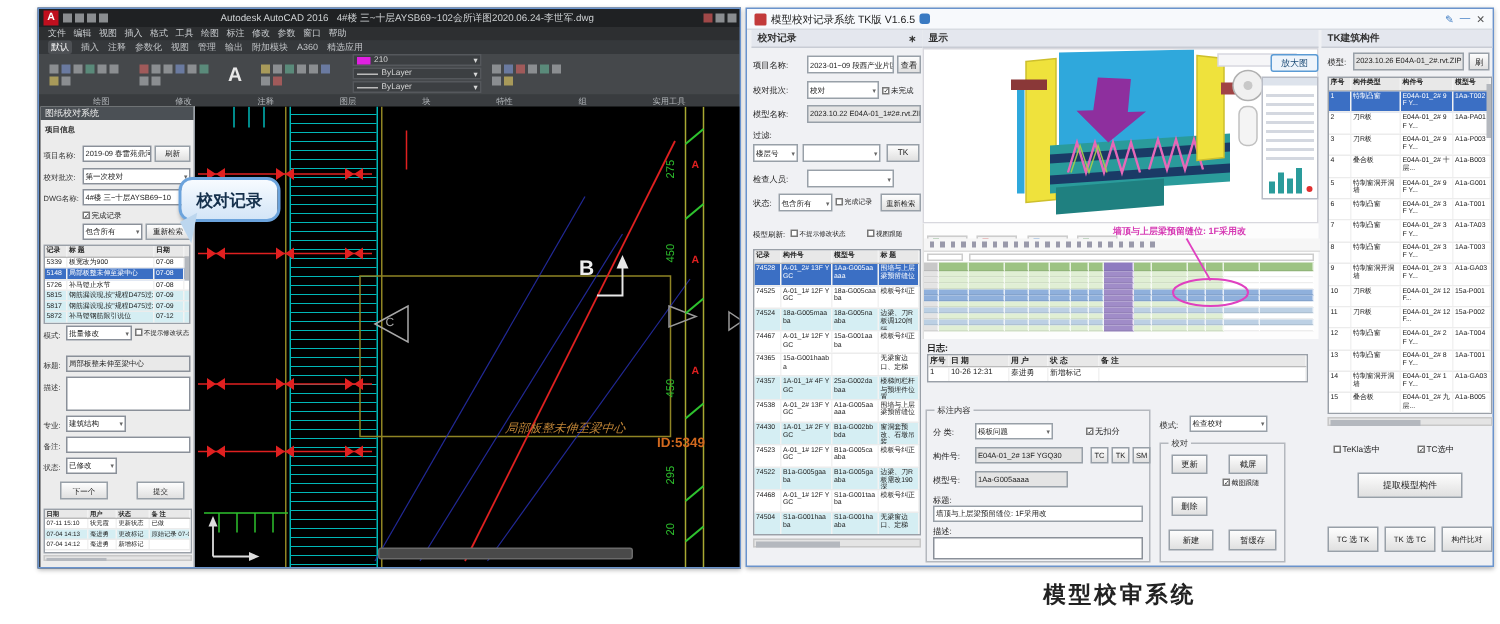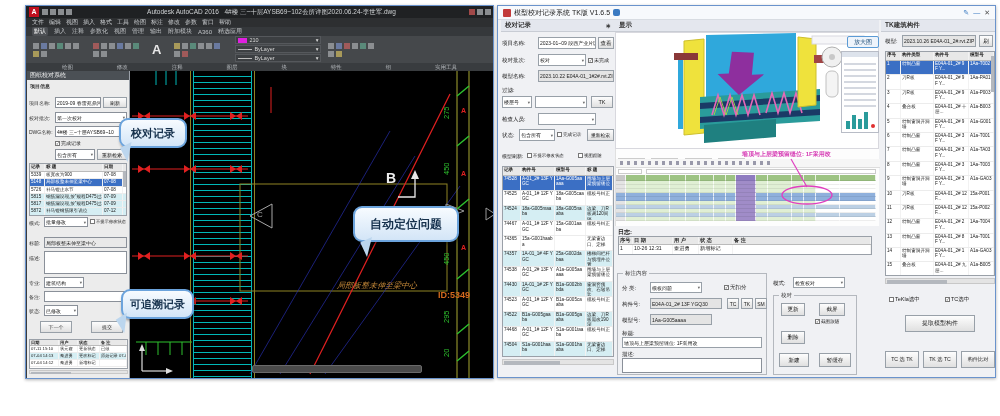--- a/index.html
+++ b/index.html
@@ -396,28 +396,20 @@
       <span class="amark" style="left:331px;top:173px">A</span>
       <span class="a" style="left:207px;top:209px;color:#bf8436;font-size:8px;font-style:italic;transform:skewX(-6deg);white-space:nowrap">局部板整未伸至梁中心</span>
       <span class="a" style="left:308px;top:219px;color:#d2691e;font-size:9px;font-weight:bold">ID:5349</span>
       <div class="a" style="left:122px;top:294px;width:170px;height:8px;background:#4a4a4a;border:1px solid #6a6a6a;border-radius:2px"></div>
     </div>
 
     <div class="callout" style="left:93px;top:112px;width:68px;height:30px;font-size:11px">
       <span>校对记录</span>
       <div class="tail" style="left:2px;bottom:-14px;transform:rotate(-28deg)"></div>
     </div>
-    <div class="callout" style="left:327px;top:200px;width:106px;height:36px;font-size:12px">
-      <span>自动定位问题</span>
-      <div class="tail" style="left:8px;bottom:-15px;transform:rotate(-25deg)"></div>
-    </div>
-    <div class="callout" style="left:95px;top:283px;width:73px;height:30px;font-size:11px">
-      <span>可追溯记录</span>
-      <div class="tail" style="left:-4px;bottom:-14px;transform:rotate(-32deg)"></div>
-    </div>
   </div>
 
   <div class="win model">
     <div class="m-title">
       <div class="ticon"></div>
       <span class="t">模型校对记录系统 TK版 V1.6.5</span>
       <div class="bicon"></div>
       <div class="wb">
         <span>✎</span>
         <span>—</span>
@@ -1002,13 +994,14 @@
     <div class="cb on" style="left:447px;top:290px;font-size:5.5px">
         <i></i>
         <span>TC选中</span>
       </div>
     <div class="btn" style="left:407px;top:309px;width:70px;height:17px;font-size:6px">提取模型构件</div>
     <div class="btn" style="left:387px;top:345px;width:34px;height:17px;font-size:5.2px">TC 选 TK</div>
     <div class="btn" style="left:425px;top:345px;width:34px;height:17px;font-size:5.2px">TK 选 TC</div>
     <div class="btn" style="left:463px;top:345px;width:34px;height:17px;font-size:5.2px">构件比对</div>
   </div>
 
+  <div class="caption" style="left:497px;top:387px;width:499px">模型校审系统</div>
 </div>
 
 </body></html>

